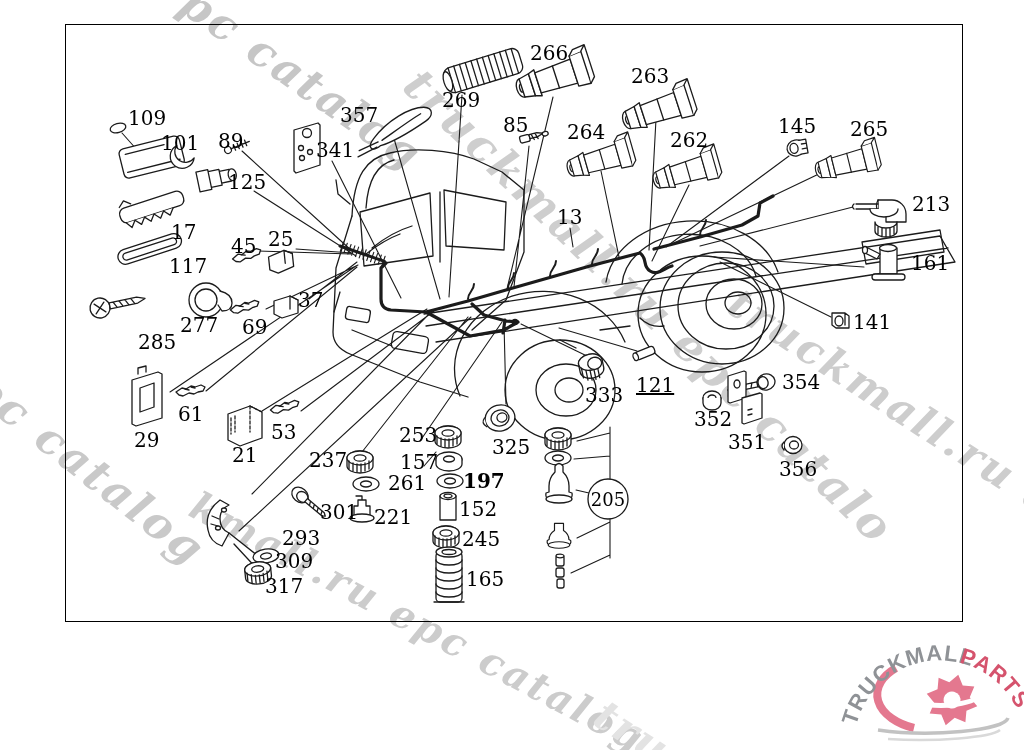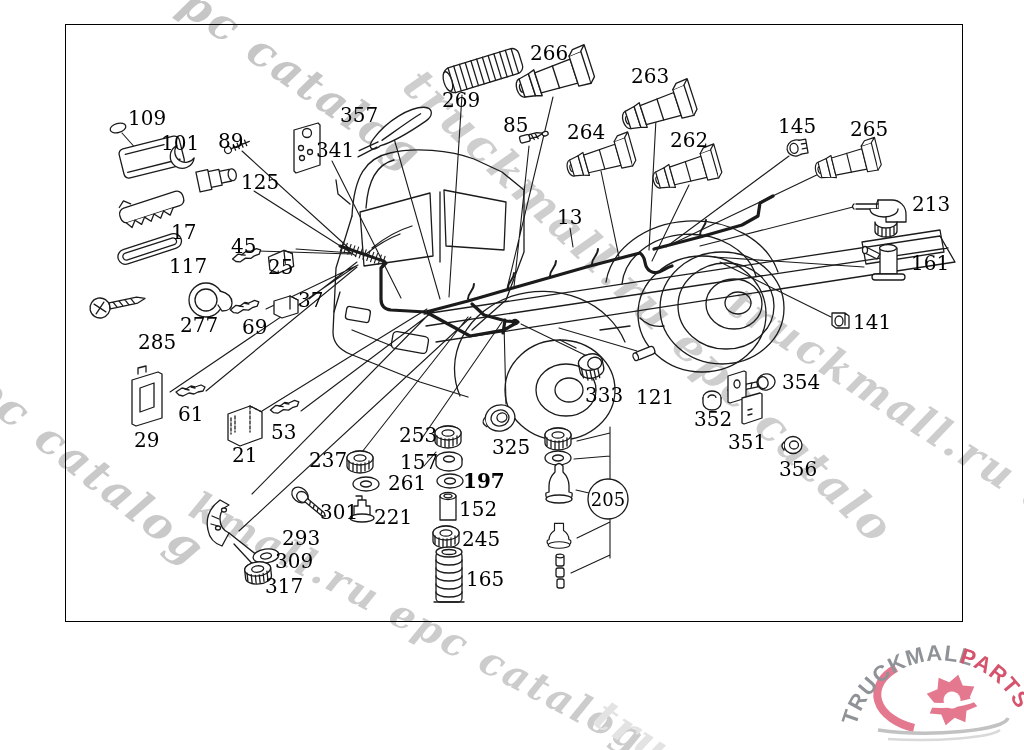--- a/index.html
+++ b/index.html
@@ -372,25 +372,25 @@
         <circle cx="608" cy="499" r="20" fill="#fff"></circle>
       </g>
       <text x="608" y="506" font-family="DejaVu Serif, serif" font-size="18" text-anchor="middle" fill="#000" stroke="none">205</text>
     </g>
   </svg>
 
   <div id="labels-layer">
       <div class="part-label" style="left: 128px; top: 108px;">109</div>
       <div class="part-label" style="left: 161px; top: 133px;">101</div>
       <div class="part-label" style="left: 218px; top: 131px;">89</div>
-      <div class="part-label" style="left: 221px; top: 172px; padding-left: 20px;">125</div>
+      <div class="part-label" style="left: 228px; top: 172px;">125</div>
       <div class="part-label" style="left: 171px; top: 222px;">17</div>
       <div class="part-label" style="left: 169px; top: 256px;">117</div>
       <div class="part-label" style="left: 231px; top: 236px;">45</div>
-      <div class="part-label" style="left: 268px; top: 229px; margin-top: 28px;">25</div>
+      <div class="part-label" style="left: 268px; top: 229px;">25</div>
       <div class="part-label" style="left: 180px; top: 315px;">277</div>
       <div class="part-label" style="left: 138px; top: 332px;">285</div>
       <div class="part-label" style="left: 298px; top: 290px;">37</div>
       <div class="part-label" style="left: 242px; top: 317px;">69</div>
       <div class="part-label" style="left: 134px; top: 430px;">29</div>
       <div class="part-label" style="left: 178px; top: 404px;">61</div>
       <div class="part-label" style="left: 232px; top: 445px;">21</div>
       <div class="part-label" style="left: 271px; top: 422px;">53</div>
       <div class="part-label" style="left: 309px; top: 450px;">237</div>
       <div class="part-label" style="left: 302px; top: 502px; margin-left: 18px;">301</div>
@@ -400,21 +400,21 @@
       <div class="part-label" style="left: 388px; top: 473px;">261</div>
       <div class="part-label" style="left: 374px; top: 507px;">221</div>
       <div class="part-label" style="left: 399px; top: 425px;">253</div>
       <div class="part-label" style="left: 400px; top: 452px;">157</div>
       <div class="part-label" style="left: 463px; top: 471px; font-weight: bold;">197</div>
       <div class="part-label" style="left: 459px; top: 499px;">152</div>
       <div class="part-label" style="left: 462px; top: 529px;">245</div>
       <div class="part-label" style="left: 466px; top: 569px;">165</div>
       <div class="part-label" style="left: 492px; top: 437px;">325</div>
       <div class="part-label" style="left: 585px; top: 385px;">333</div>
-      <div class="part-label" style="left: 636px; top: 387px;">121</div>
+      <div class="part-label" style="left: 636px; top: 375px; text-decoration: underline;">121</div>
       <div class="part-label" style="left: 557px; top: 207px;">13</div>
       <div class="part-label" style="left: 340px; top: 105px;">357</div>
       <div class="part-label" style="left: 316px; top: 140px;">341</div>
       <div class="part-label" style="left: 442px; top: 90px;">269</div>
       <div class="part-label" style="left: 530px; top: 43px;">266</div>
       <div class="part-label" style="left: 503px; top: 115px;">85</div>
       <div class="part-label" style="left: 567px; top: 122px;">264</div>
       <div class="part-label" style="left: 631px; top: 66px;">263</div>
       <div class="part-label" style="left: 670px; top: 130px;">262</div>
       <div class="part-label" style="left: 778px; top: 116px;">145</div>

